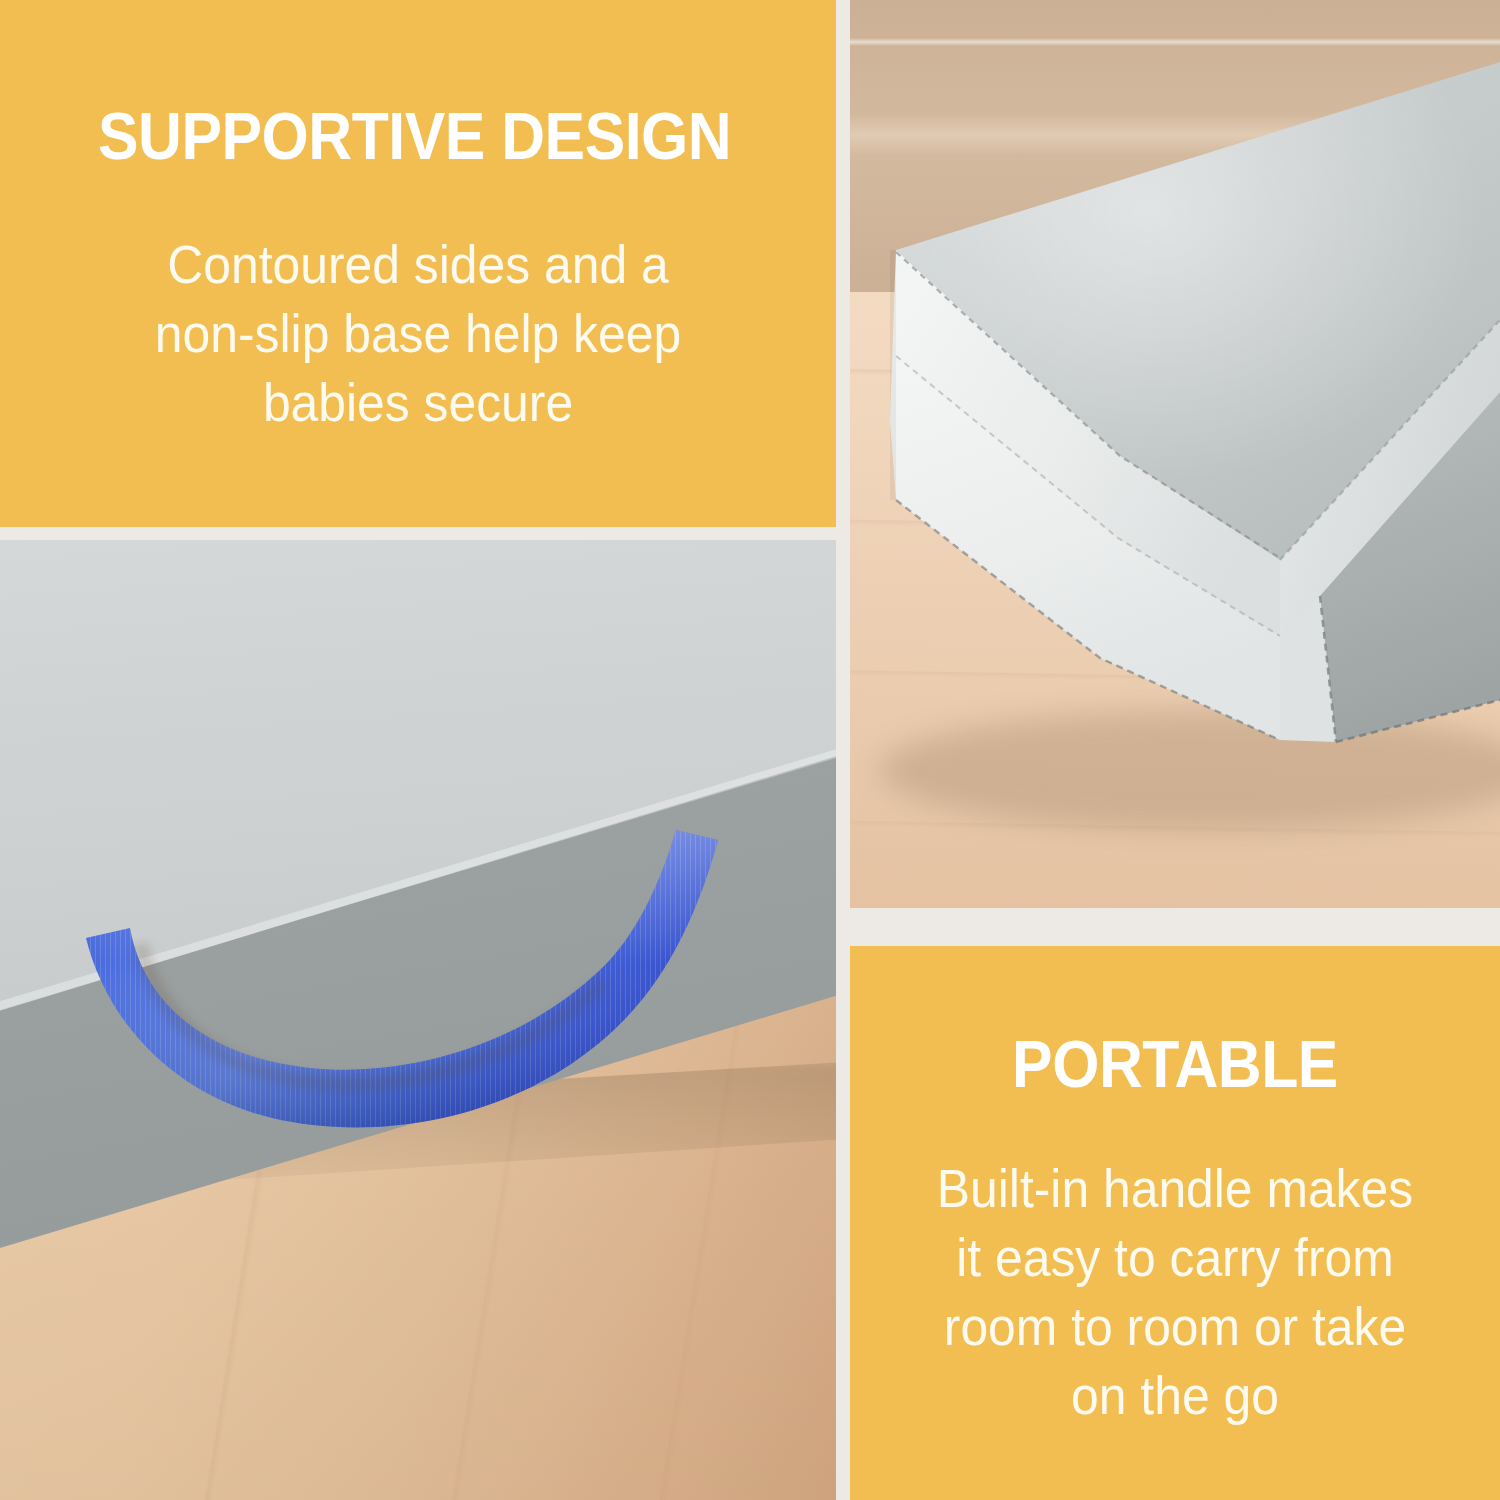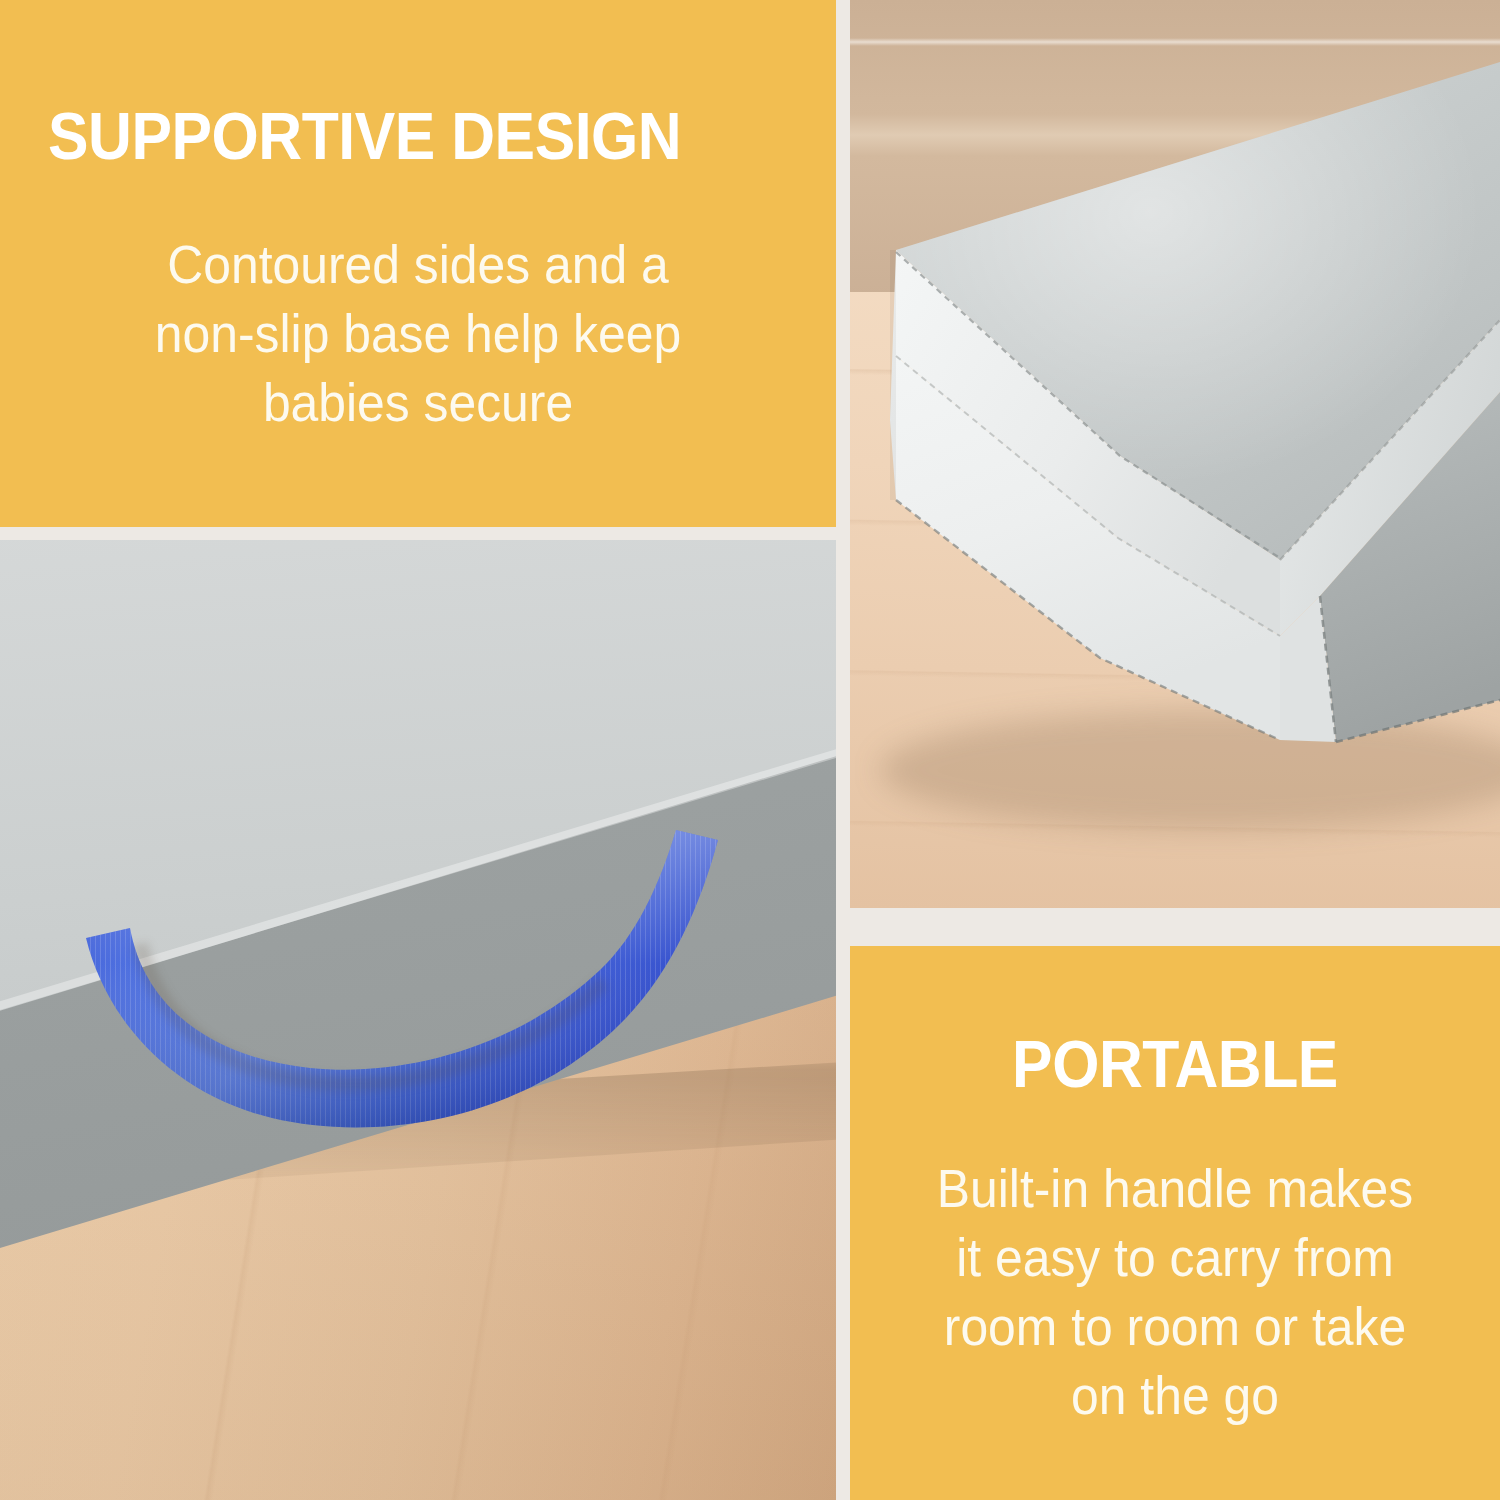--- a/index.html
+++ b/index.html
@@ -28,21 +28,21 @@
 
   .body-copy {
     color:#FDFAEF;
     font-weight:300;
     line-height:1.30;
     text-align:center;
     transform:scaleX(0.94);
   }
 
   
-  #panel-supportive { left:0; top:0; width:836px; height:527px; }
+  #panel-supportive { left:0; top:0; width:836px; height:527px;align-items:center; }
   #panel-supportive .heading {
     font-size:66px; margin:103px 0 0 48px; text-align:left;
     transform-origin:left center;
   }
   #panel-supportive .body-copy {
     font-size:53px; margin:62px auto 0 auto; width:720px;
     transform-origin:center center;
   }
 
   

